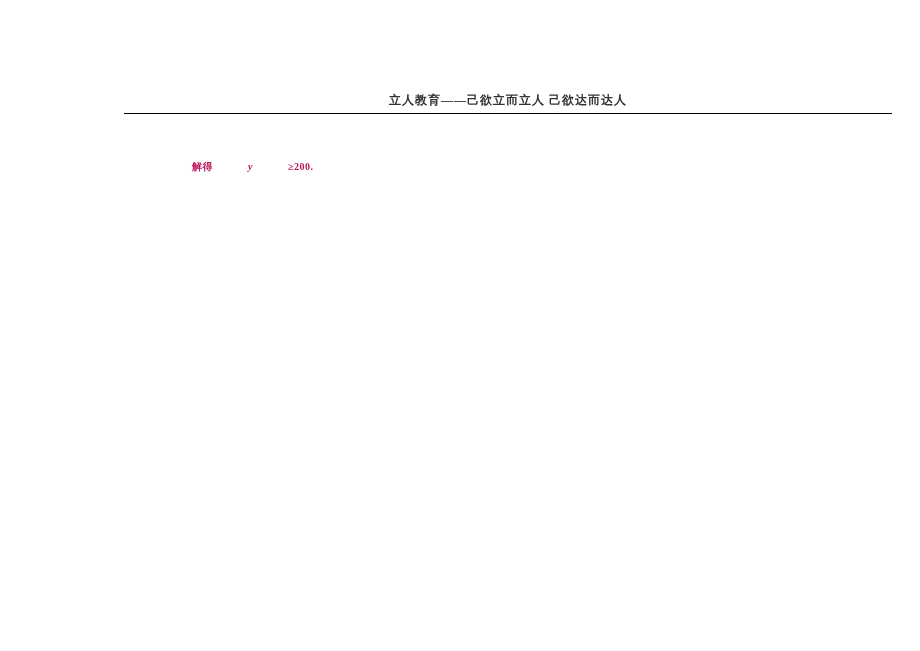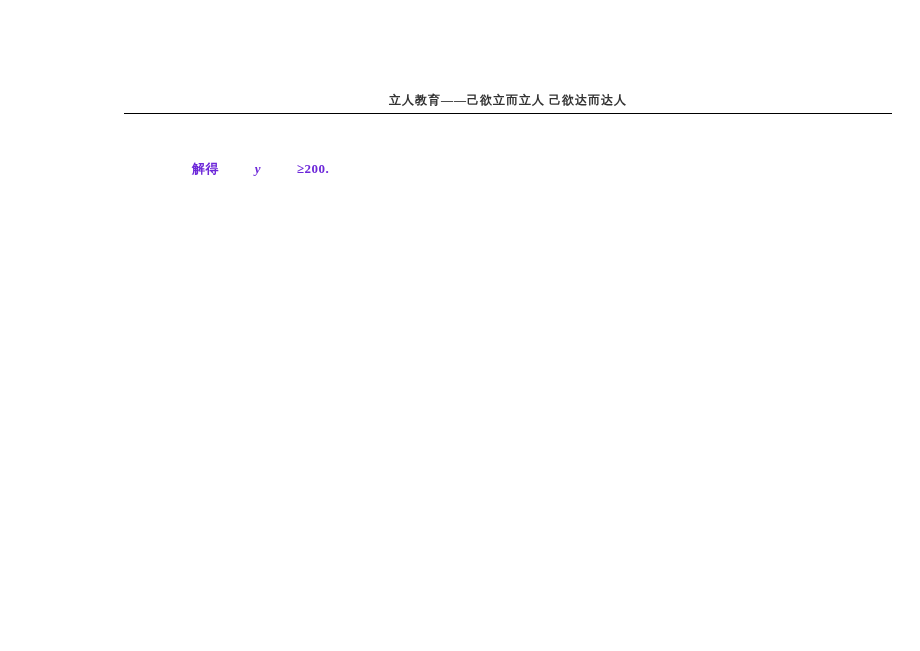--- a/index.html
+++ b/index.html
@@ -26,22 +26,22 @@
       color: #333;
       padding-bottom: 4px;
       border-bottom: 1px solid #000;
       letter-spacing: 1px;
     }
     .content {
       padding-top: 14px;
       padding-left: 36px;
     }
     .body-text {
-      font-size: 13px;
-      color: #6d28d9;
+      font-size: 10px;
+      color: #be185d;
       letter-spacing: 0.5px;
     }
     .body-text em {
       font-style: italic;
       font-family: "Times New Roman", serif;
     }
   </style>
 </head>
 <body>
 

